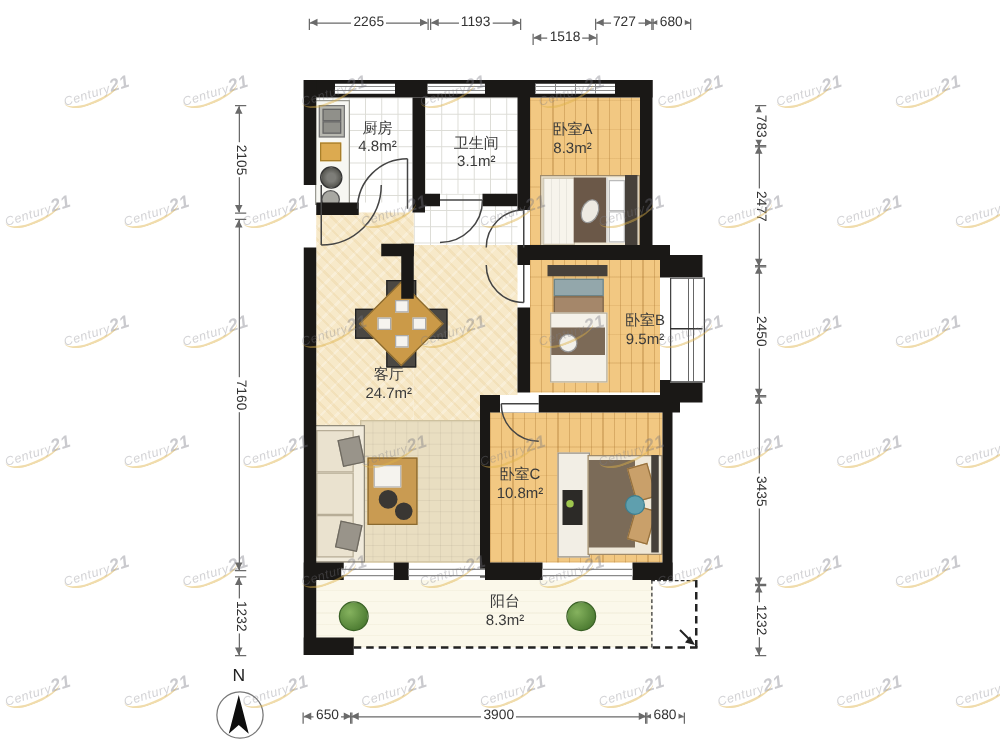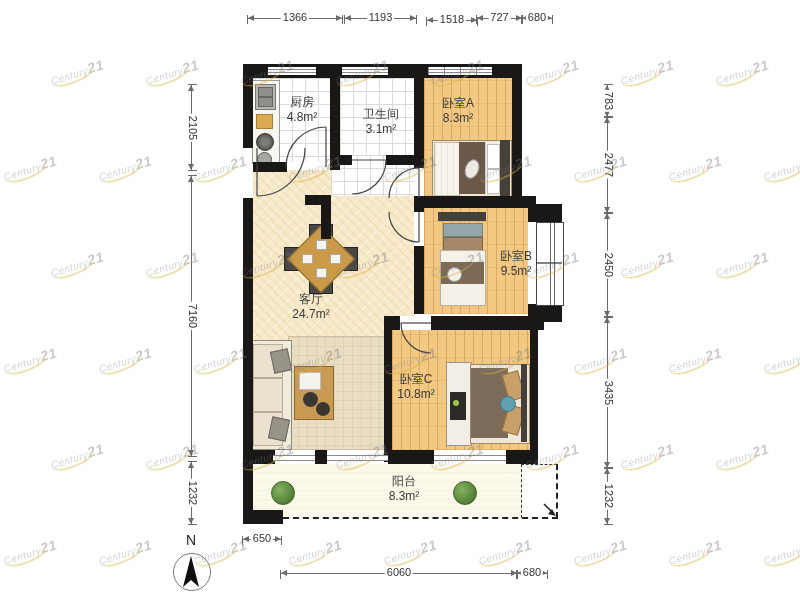--- a/index.html
+++ b/index.html
@@ -234,52 +234,52 @@
       <span>24.7m²</span>
   </div>
   <div class="rlab" style="left:404px;top:474px">
     <span>阳台</span>
       <span>8.3m²</span>
   </div>
 
   <div class="dim h" style="left:248px;top:18px;width:94px">
       <i class="ah l"></i>
       <i class="ah r"></i>
-      <span class="dlab">1366</span>
+      <span class="dlab">2265</span>
     </div>
   <div class="dim h" style="left:345px;top:18px;width:71px">
       <i class="ah l"></i>
       <i class="ah r"></i>
       <span class="dlab">1193</span>
     </div>
-  <div class="dim h" style="left:427px;top:20px;width:50px">
+  <div class="dim h" style="left:427px;top:30px;width:50px">
       <i class="ah l"></i>
       <i class="ah r"></i>
       <span class="dlab">1518</span>
     </div>
   <div class="dim h" style="left:477px;top:18px;width:45px">
       <i class="ah l"></i>
       <i class="ah r"></i>
       <span class="dlab">727</span>
     </div>
   <div class="dim h" style="left:522px;top:18px;width:30px">
       <i class="ah l"></i>
       <i class="ah r"></i>
       <span class="dlab">680</span>
     </div>
 
-  <div class="dim h" style="left:243px;top:539px;width:38px">
+  <div class="dim h" style="left:243px;top:573px;width:38px">
       <i class="ah l"></i>
       <i class="ah r"></i>
       <span class="dlab">650</span>
     </div>
   <div class="dim h" style="left:281px;top:573px;width:236px">
       <i class="ah l"></i>
       <i class="ah r"></i>
-      <span class="dlab">6060</span>
+      <span class="dlab">3900</span>
     </div>
   <div class="dim h" style="left:517px;top:573px;width:30px">
       <i class="ah l"></i>
       <i class="ah r"></i>
       <span class="dlab">680</span>
     </div>
 
   <div class="dim v" style="left:191px;top:85px;height:85px">
       <i class="ah u"></i>
       <i class="ah d"></i>

